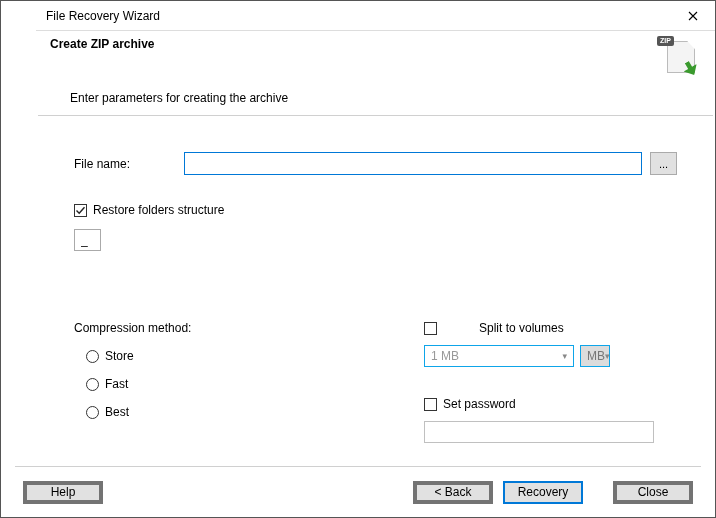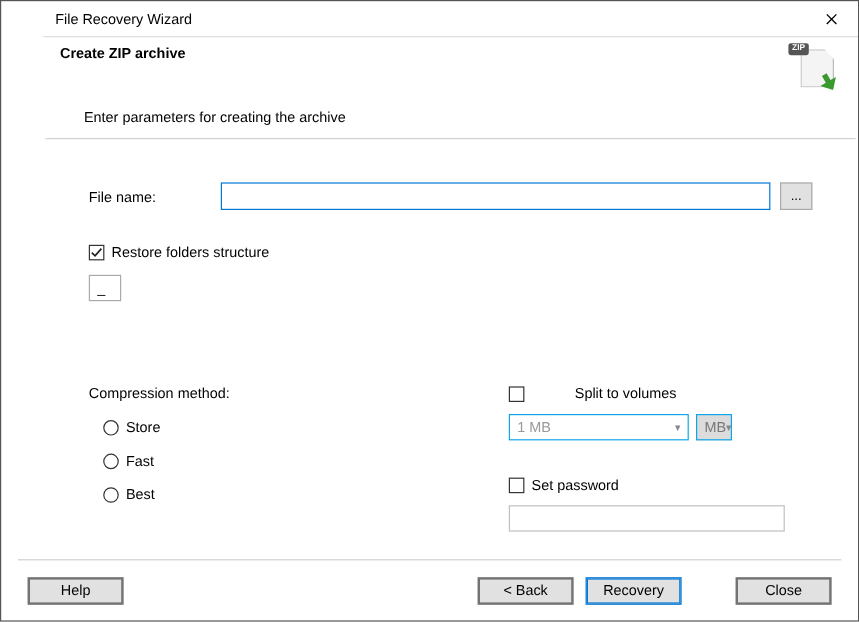--- a/index.html
+++ b/index.html
@@ -151,34 +151,34 @@
     position: absolute; left: 0; right: 0; bottom: 50px;
   }
   .footer {
     position: absolute; left: 0; right: 0; bottom: 0;
     height: 50px;
     display: flex; align-items: center;
     padding: 0 22px;
   }
   .btn {
     min-width: 80px; height: 23px;
-    border: 2px solid #737373;
+    border: 4px solid #737373;
     background: #e1e1e1;
     display: inline-flex; align-items: center; justify-content: center;
     font-family: inherit; font-size: 12px;
     padding: 0 10px;
   }
   .btn.default {
     border: 1px solid #0078d7;
     outline: 1px solid #0078d7;
     outline-offset: -2px;
   }
   .footer .left { }
   .footer .right { margin-left: auto; display: flex; gap: 10px; }
-  .footer .right .gap-lg { margin-left: 35px; text-align: center; }
+  .footer .right .gap-lg { margin-left: 20px; text-align: center; }
   .wrap { position: relative; width: 714px; height: 516px; padding-left: 35px; }
 </style>
 </head>
 <body>
 
 <div class="wrap">
 
   <div class="titlebar">
     <span class="title">File Recovery Wizard</span>
     <div class="close">

